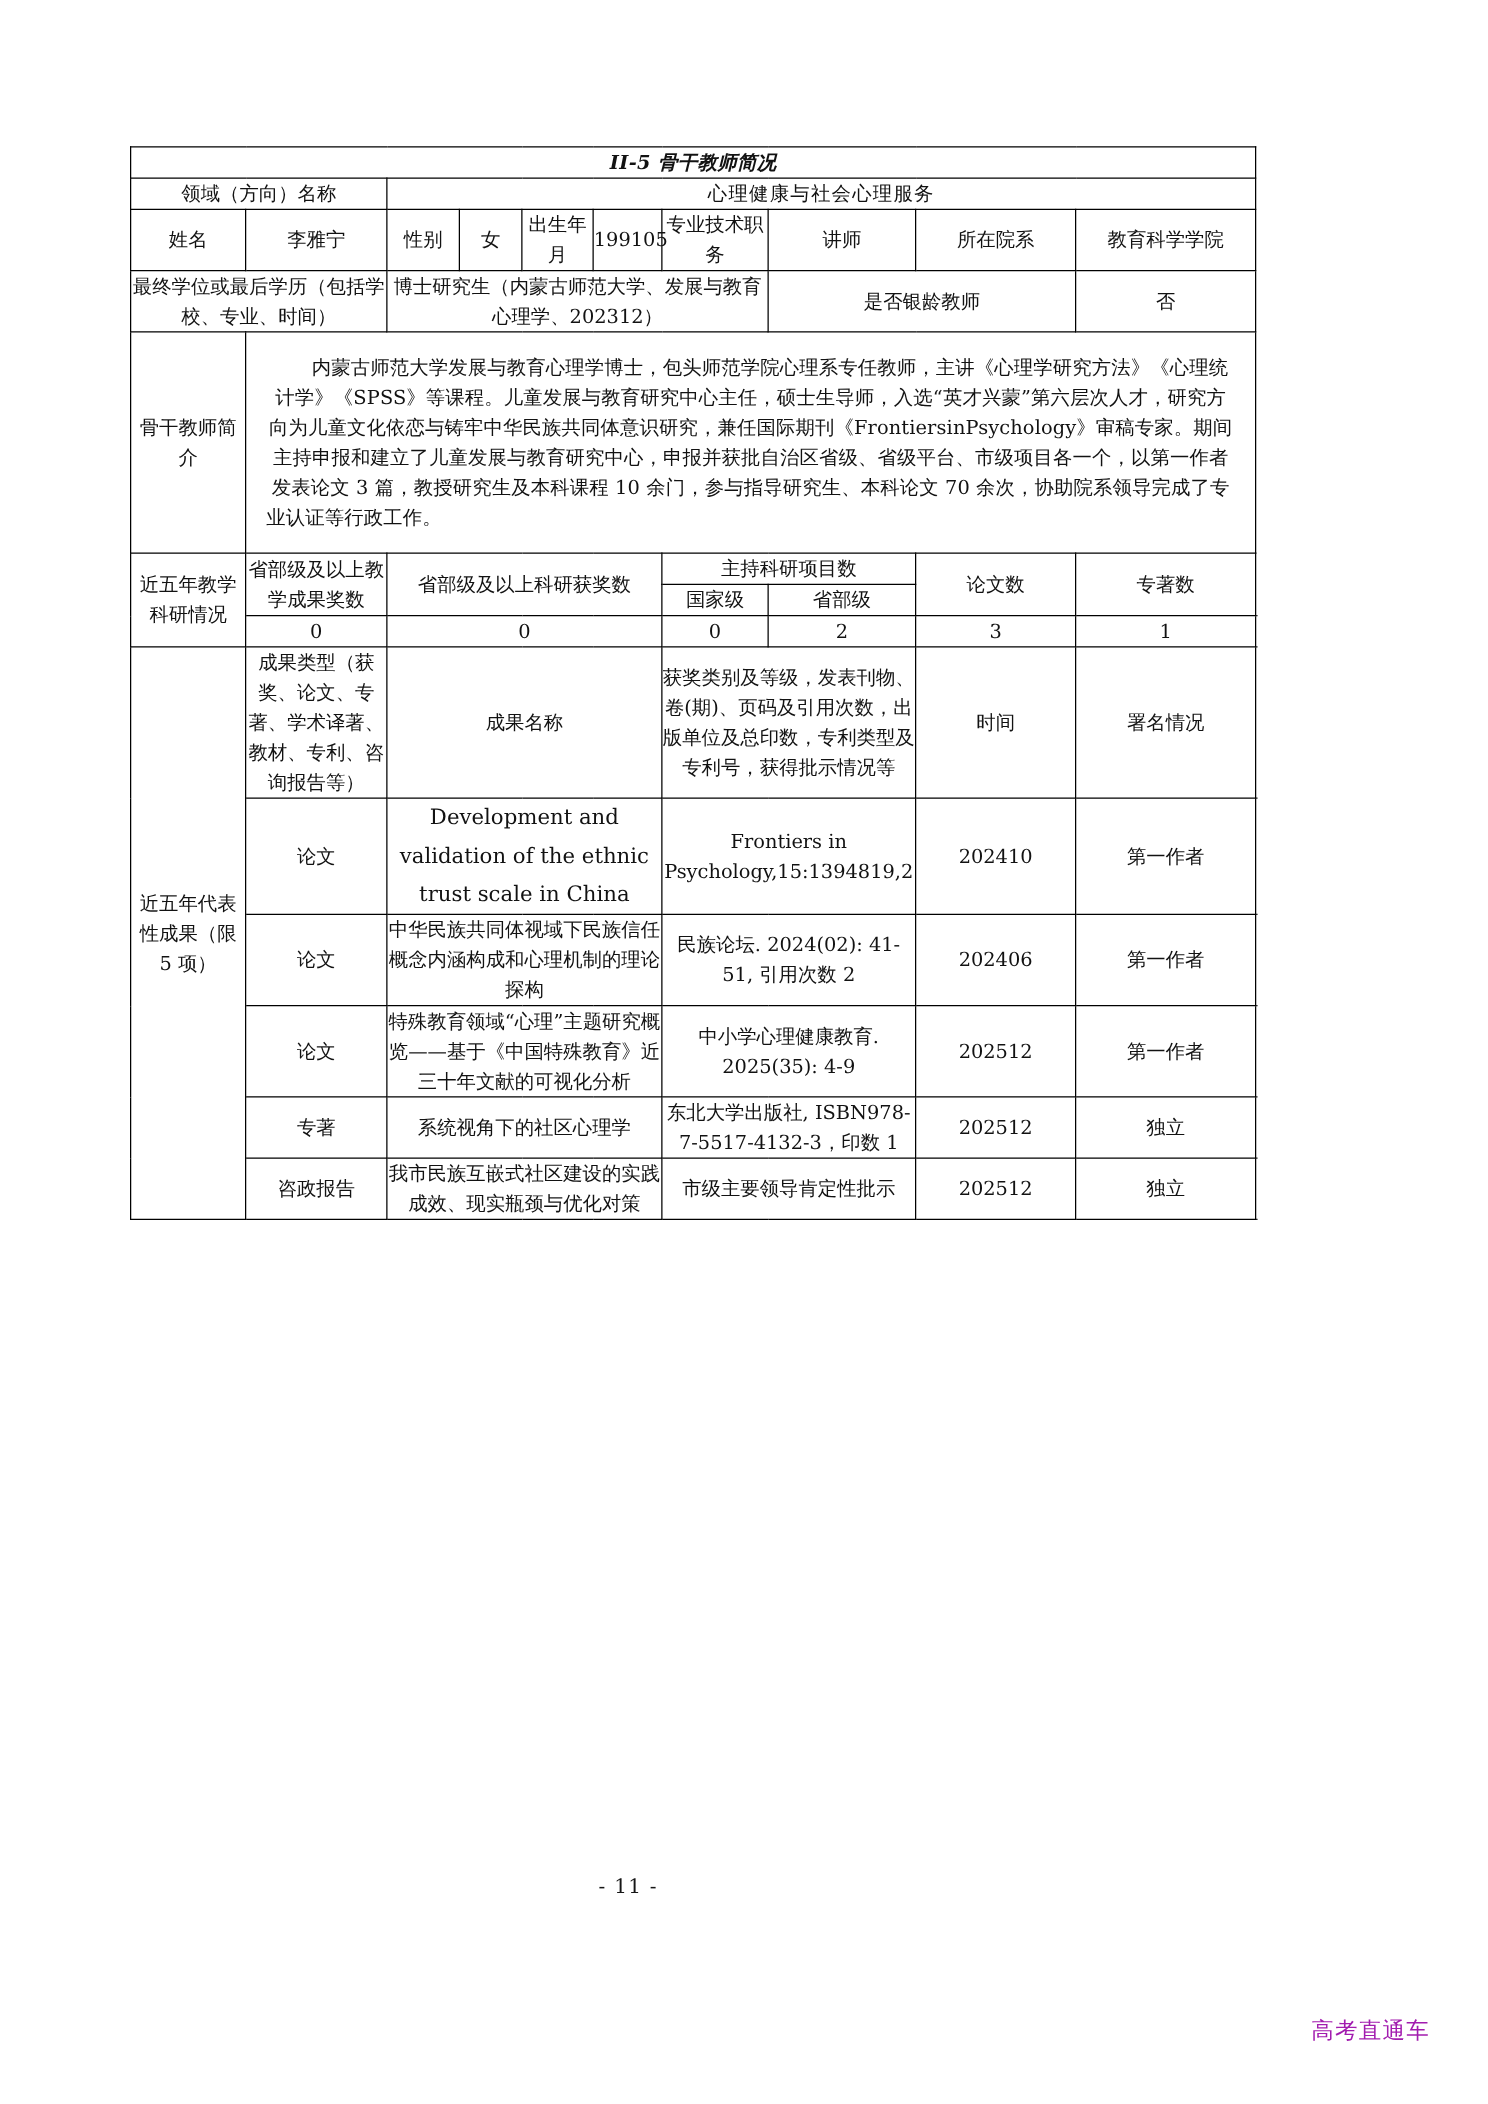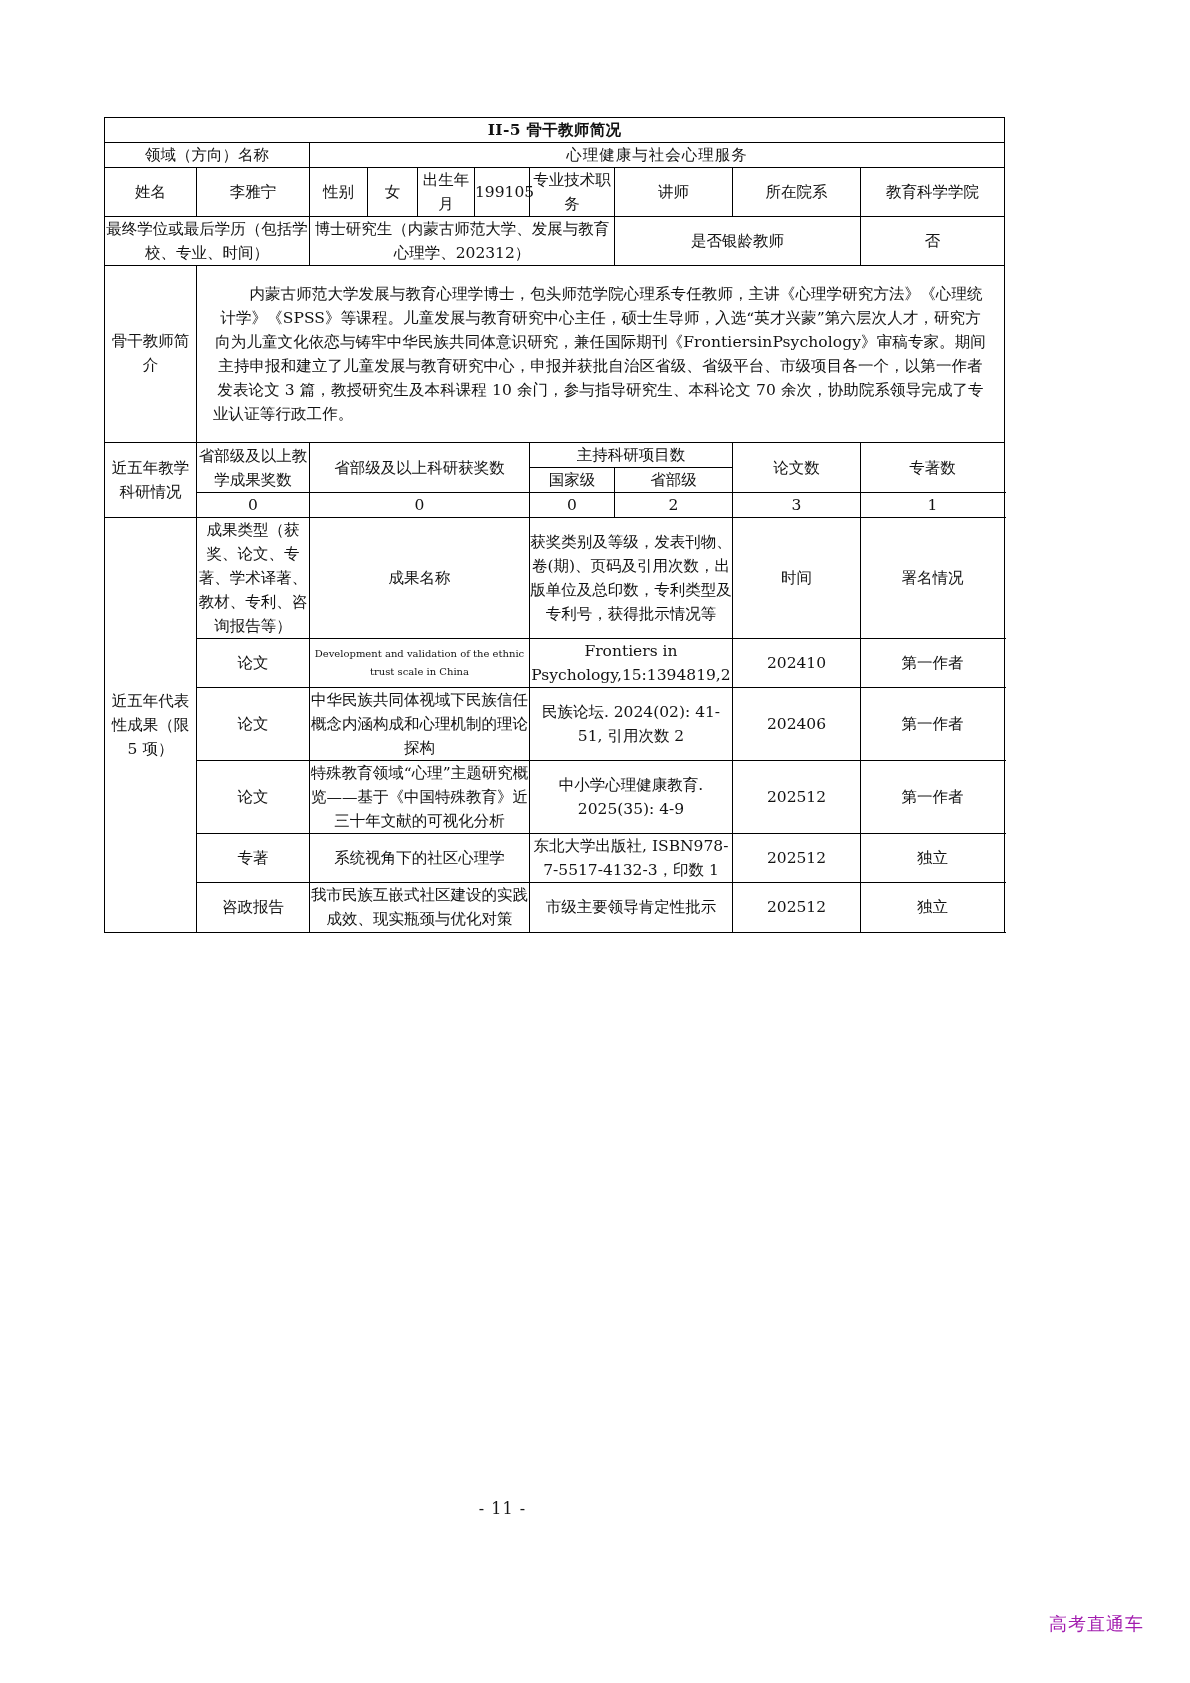--- a/index.html
+++ b/index.html
@@ -42,20 +42,21 @@
     line-height: 1.55;
     color: #121212;
   }
   .outer-top td { border-top-width: 2px; }
   .title-cell {
     text-align: left;
     font-weight: bold;
     font-size: 17px;
     padding: 16px 10px 16px 12px;
     letter-spacing: 0.3px;
+    font-style: italic;
   }
   .field-name {
     text-align: center;
     padding: 16px 4px;
     font-size: 16px;
   }
   .field-val-big {
     text-align: center;
     font-size: 17px;
     padding: 18px 6px;
@@ -75,21 +76,20 @@
     padding: 10px 10px;
     font-size: 15.5px;
     line-height: 1.72;
     text-align: center;
   }
   .bio-label {
     width: 92px;
     font-size: 15.5px;
     line-height: 1.7;
     padding: 6px 8px;
-    font-family: Liberation Mono, monospace;
   }
   .bio-body {
     text-align: justify;
     text-align-last: left;
     padding: 20px 20px 20px 16px;
     font-size: 15.8px;
     line-height: 2.06;
     letter-spacing: 0.1px;
   }
   .bio-body p { margin: 16px; text-indent: 2em; }
@@ -113,21 +113,21 @@
     line-height: 1.74;
     padding: 9px 7px;
     text-align: center;
   }
   .ach-cell {
     font-size: 15.2px;
     line-height: 1.82;
     padding: 12px 9px;
   }
   .ach-cell.latin {
-    font-size: 10px;
+    font-size: 17px;
     line-height: 1.8;
   }
   .ach-type { font-size: 15.4px; padding: 10px 4px; }
   .ach-src {
     font-size: 14.8px;
     line-height: 1.8;
     padding: 10px 6px;
     margin-left: 16px;
   }
   .ach-time { font-size: 15.4px; }

